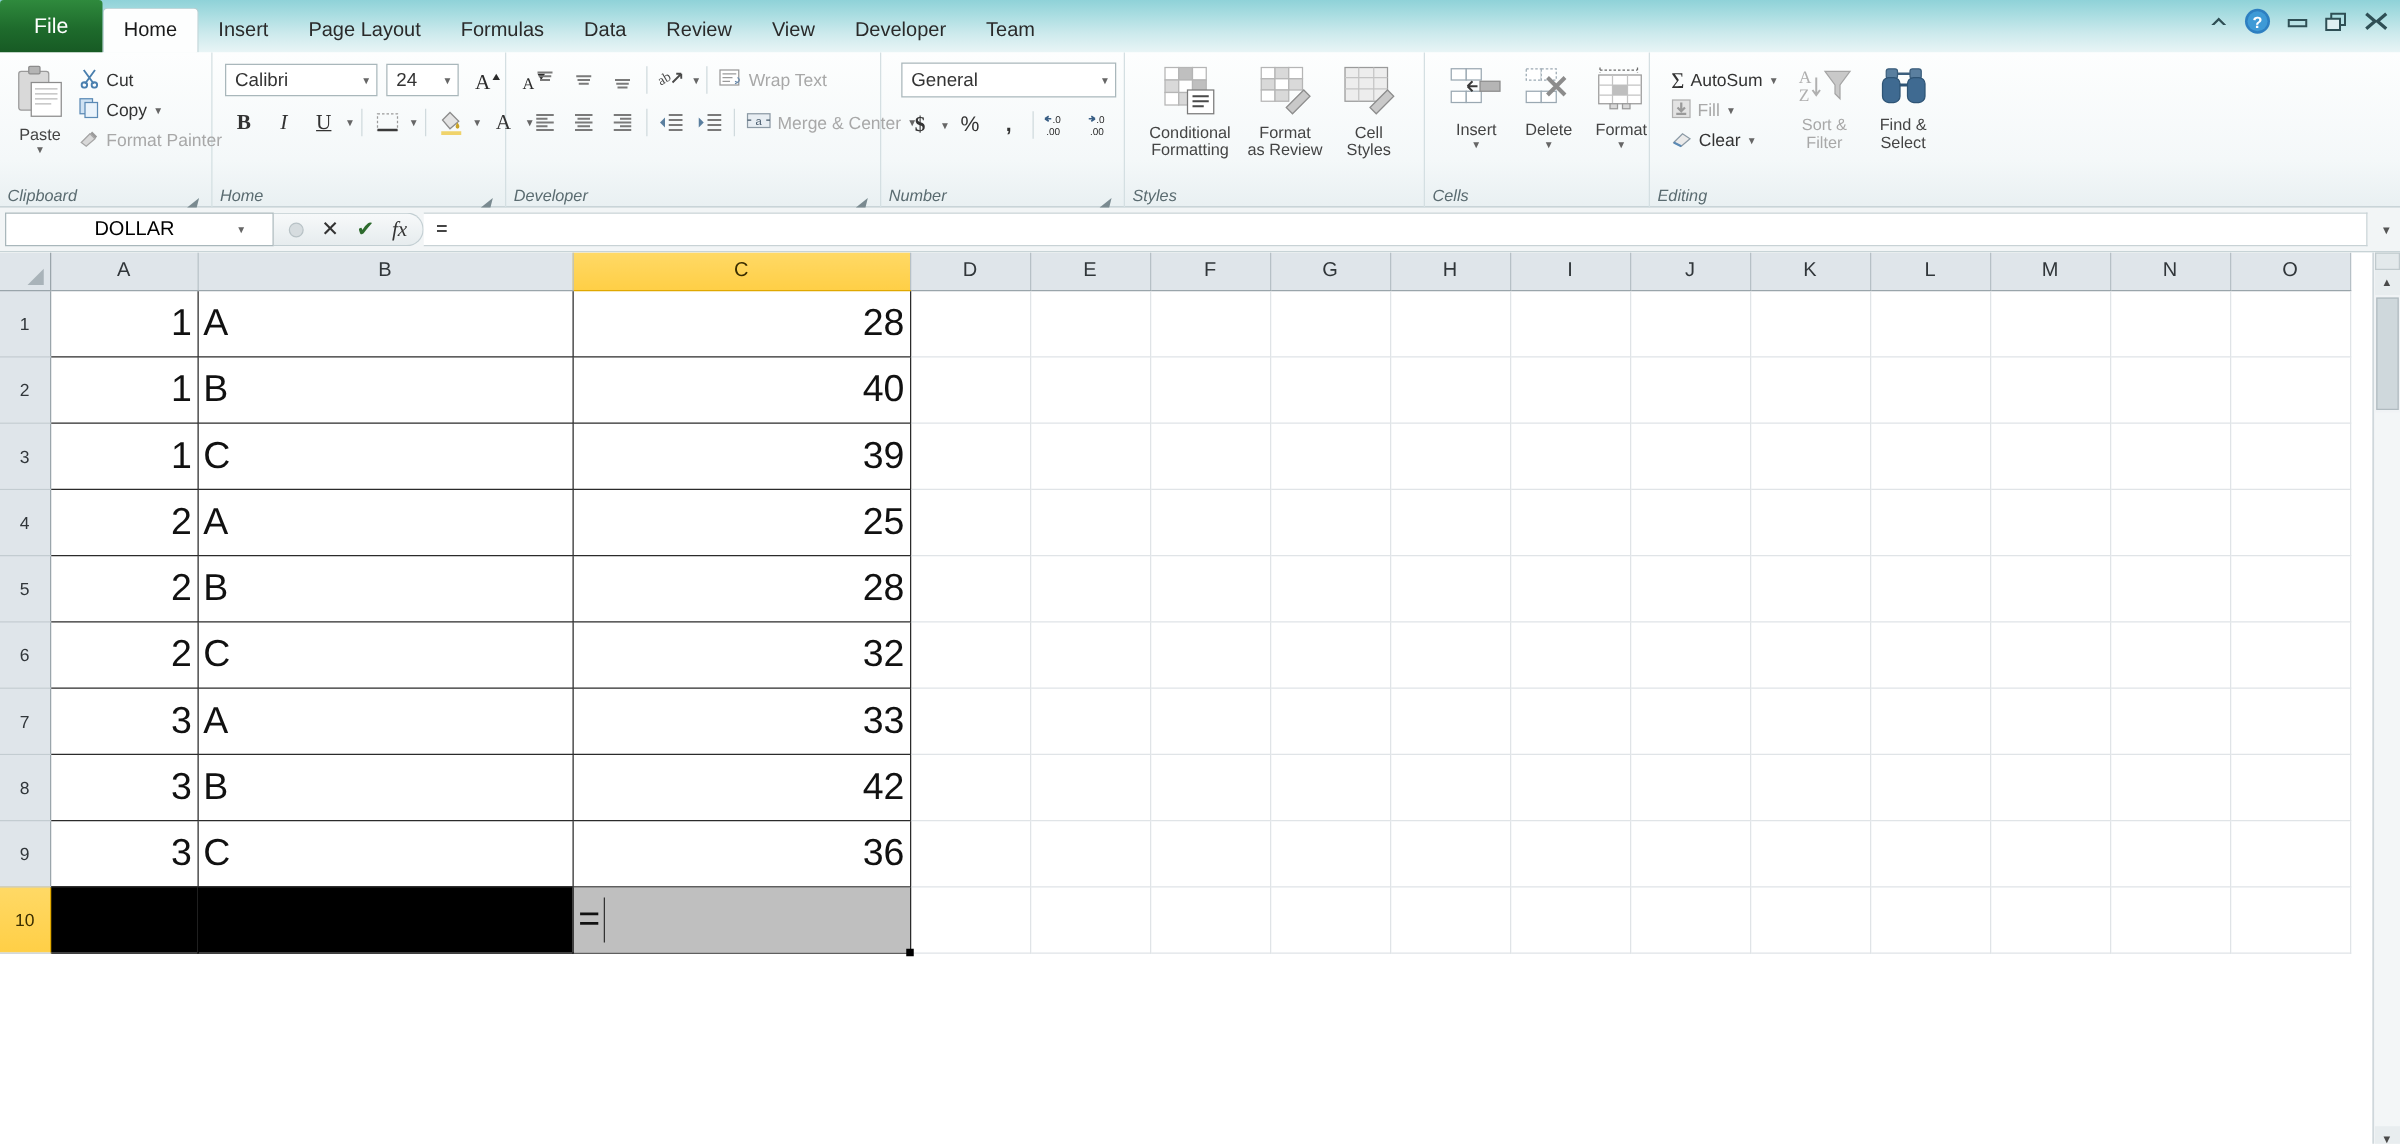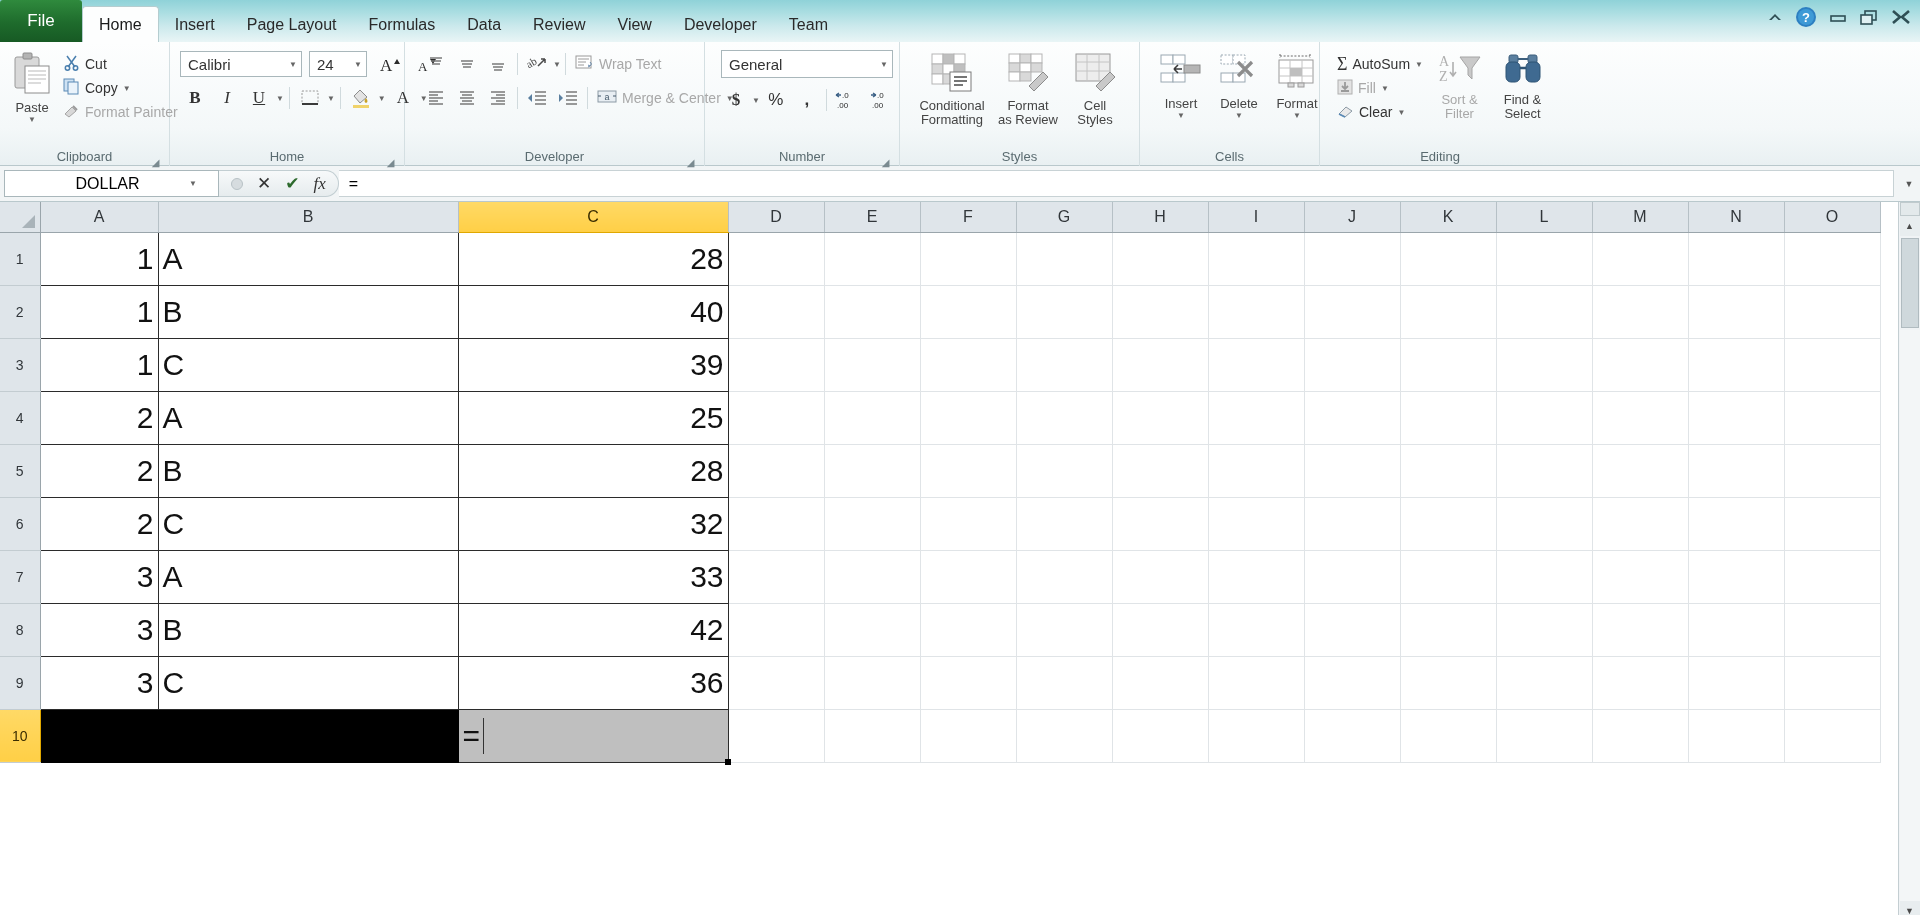--- a/index.html
+++ b/index.html
@@ -62,22 +62,23 @@
   .group {
     position: relative;
     height: 124px;
     padding: 4px 6px 0 6px;
     display: flex; flex-direction: column;
     border-right: 1px solid #d4dfe2;
   }
   .group-body { flex: 1; display: flex; align-items: flex-start; padding-top: 4px; }
   .group-label {
     height: 18px; line-height: 18px;
-    text-align: center; font-size: 13px; color: #5a6b70;
+    font-size: 13px; color: #5a6b70;
     position: relative;
+    font-style: italic;
   }
   .dlg {
     position: absolute; right: 2px; bottom: 1px;
     width: 11px; height: 11px; font-size: 10px; color: #7a8a90; cursor: pointer;
   }
 
   .bigbtn {
     display: flex; flex-direction: column; align-items: center;
     padding: 2px 6px; cursor: pointer; font-size: 13px; color: #444;
     width: 66px;

